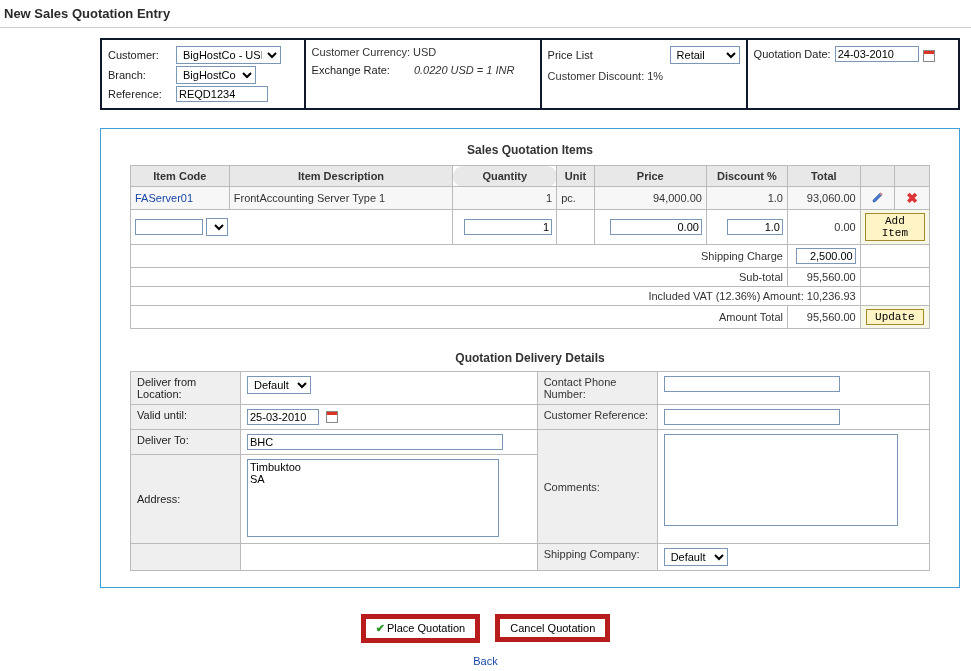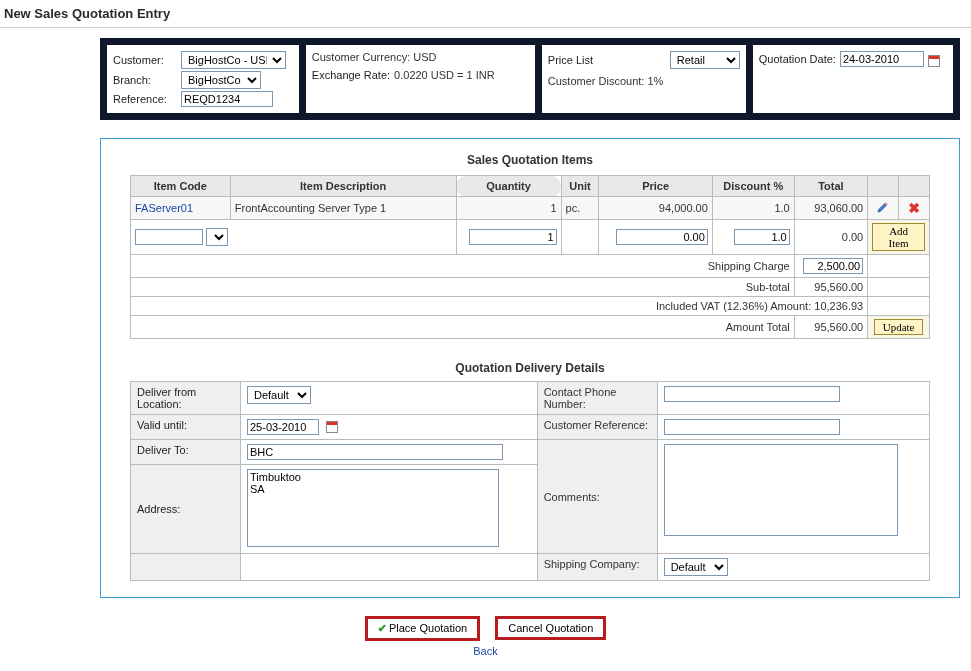--- a/index.html
+++ b/index.html
@@ -25,21 +25,21 @@
     border: none;
     border-top: 1px solid #ccc;
     margin: 2px 0 10px 0;
   }
   .head-wrap {
     margin: 0 0 18px 100px;
     width: 860px;
     border-collapse: collapse;
   }
   .head-wrap td.cell {
-    border: 7px solid #0f172a;
+    border: 2px solid #0f172a;
     padding: 4px 6px;
     vertical-align: top;
     font-size: 11px;
   }
   .fldrow { display: flex; align-items: center; margin: 2px 0; }
   .fldlabel { color: #222; margin-right: 4px; }
   select, input[type="text"], textarea {
     font-family: Verdana, Arial, sans-serif;
     font-size: 11px;
     border: 1px solid #7a97b6;
@@ -89,21 +89,21 @@
   .ralign { text-align: right; }
   .lalign { text-align: left; }
   .calign { text-align: center; }
   .inp-code { width: 68px; }
   .sel-empty { width: 22px; }
   .inp-qty { width: 88px; text-align: right; }
   .inp-price { width: 92px; text-align: right; }
   .inp-disc { width: 56px; text-align: right; }
   .inp-ship { width: 60px; text-align: right; }
   .btn {
-    font-family: Liberation Serif, serif;
+    font-family: Liberation Mono, monospace;
     font-size: 11px;
     background: #fff4c6;
     border: 1px solid #a38a2c;
     padding: 1px 6px;
     cursor: pointer;
   }
   .btn-update { padding: 1px 8px; }
   .icon-edit {
     display: inline-block; width: 14px; height: 14px; position: relative;
   }
@@ -142,23 +142,23 @@
   .ta-comments { width: 234px; height: 92px; resize: none; }
   .sel-shipco { width: 64px; }
   .footer-buttons {
     text-align: center;
     margin: 18px 0 2px 0;
   }
   .bigbtn {
     font-family: Verdana, Arial, sans-serif;
     font-size: 11px;
     background: #fff;
-    border: 3px solid #b91c1c;
+    border: 5px solid #b91c1c;
     padding: 3px 10px;
-    margin: 0 6px;
+    margin: 8px 6px;
     cursor: pointer;
   }
   .ok-icon { color: #2a9a2a; font-weight: bold; margin-right: 2px; }
   .backlink { text-align: center; margin-top: 4px; }
   .backlink span { color: #1848a6; cursor: pointer; }
 </style>
 </head>
 <body>
 
 <div class="page">
@@ -179,21 +179,21 @@
         </div>
         <div class="fldrow">
           <span class="fldlabel" style="width:64px;">Reference:</span>
           <input type="text" class="inp-ref" value="REQD1234" style="">
         </div>
       </td>
       <td class="cell" style="width:236px;">
         <div class="fldrow">Customer Currency: USD</div>
         <div class="fldrow" style="margin-top:6px;">
           <span class="fldlabel">Exchange Rate:</span>
-          <span style="">0.0220 USD = 1 INR</span>
+          <span style="margin-left:20px;font-style:italic;">0.0220 USD = 1 INR</span>
         </div>
       </td>
       <td class="cell" style="width:200px;">
         <div class="fldrow">
           <span class="fldlabel" style="width:118px;">Price List</span>
           <select class="sel-pl"><option>Retail</option></select>
         </div>
         <div class="fldrow" style="margin-top:6px;">Customer Discount: 1%</div>
       </td>
       <td class="cell">

